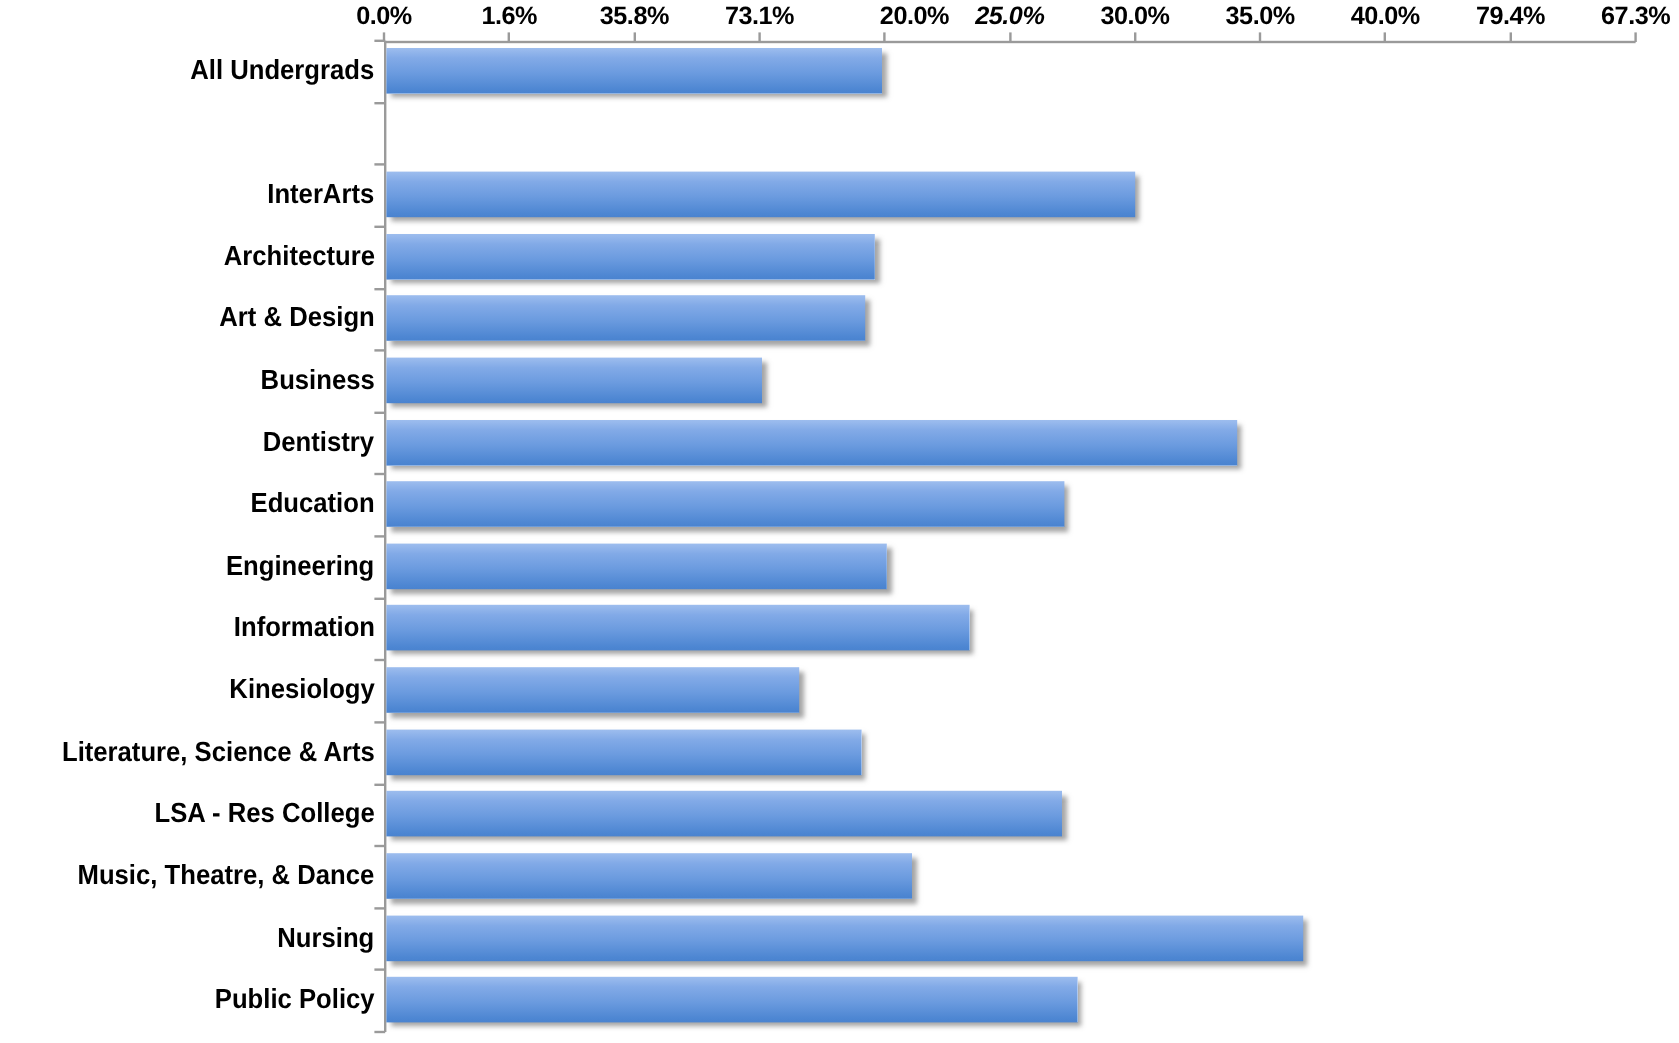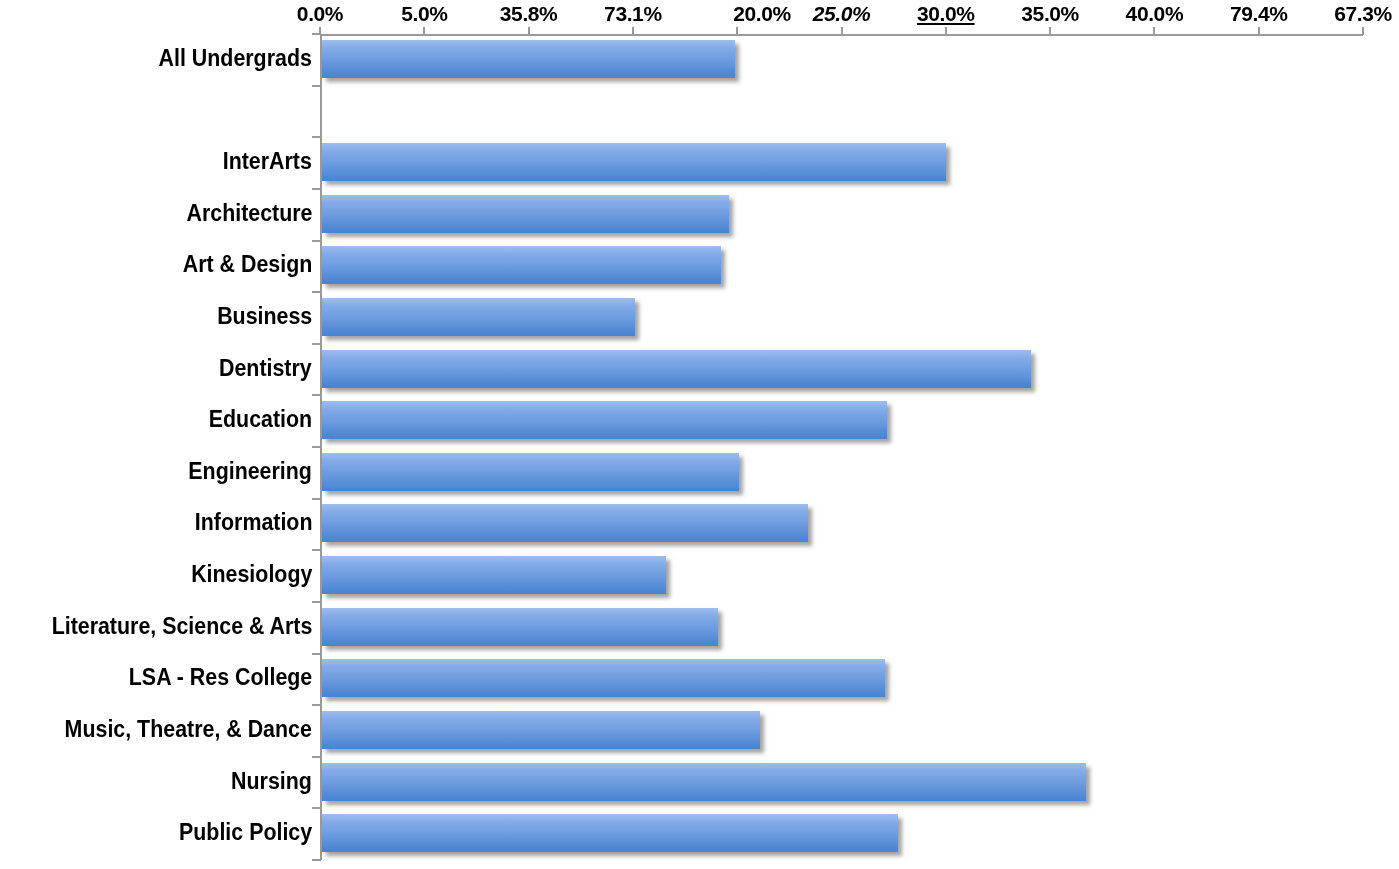--- a/index.html
+++ b/index.html
@@ -107,26 +107,26 @@
       <div class="x-tick" style="left: 736.2px;"></div>
       <div class="x-tick" style="left: 840.5px;"></div>
       <div class="x-tick" style="left: 944.8px;"></div>
       <div class="x-tick" style="left: 1049.1px;"></div>
       <div class="x-tick" style="left: 1153.4px;"></div>
       <div class="x-tick" style="left: 1257.7px;"></div>
       <div class="x-tick" style="left: 1362px;"></div>
     </div>
   <div id="x-tick-labels">
       <div class="x-tick-label" style="left: 320px;">0.0%</div>
-      <div class="x-tick-label" style="left: 424.3px;">5.0%</div>
+      <div class="x-tick-label" style="left: 424.3px;">1.6%</div>
       <div class="x-tick-label" style="left: 528.6px;">35.8%</div>
       <div class="x-tick-label" style="left: 632.9px;">73.1%</div>
       <div class="x-tick-label" style="left: 762px;">20.0%</div>
       <div class="x-tick-label" style="left: 841.5px; font-style: italic;">25.0%</div>
-      <div class="x-tick-label" style="left: 945.8px; text-decoration: underline;">30.0%</div>
+      <div class="x-tick-label" style="left: 945.8px;">30.0%</div>
       <div class="x-tick-label" style="left: 1050.1px;">35.0%</div>
       <div class="x-tick-label" style="left: 1154.4px;">40.0%</div>
       <div class="x-tick-label" style="left: 1258.7px;">79.4%</div>
       <div class="x-tick-label" style="left: 1363px;">67.3%</div>
     </div>
   <div id="y-ticks">
       <div class="y-tick" style="top: 33px;"></div>
       <div class="y-tick" style="top: 84.625px;"></div>
       <div class="y-tick" style="top: 136.25px;"></div>
       <div class="y-tick" style="top: 187.875px;"></div>

